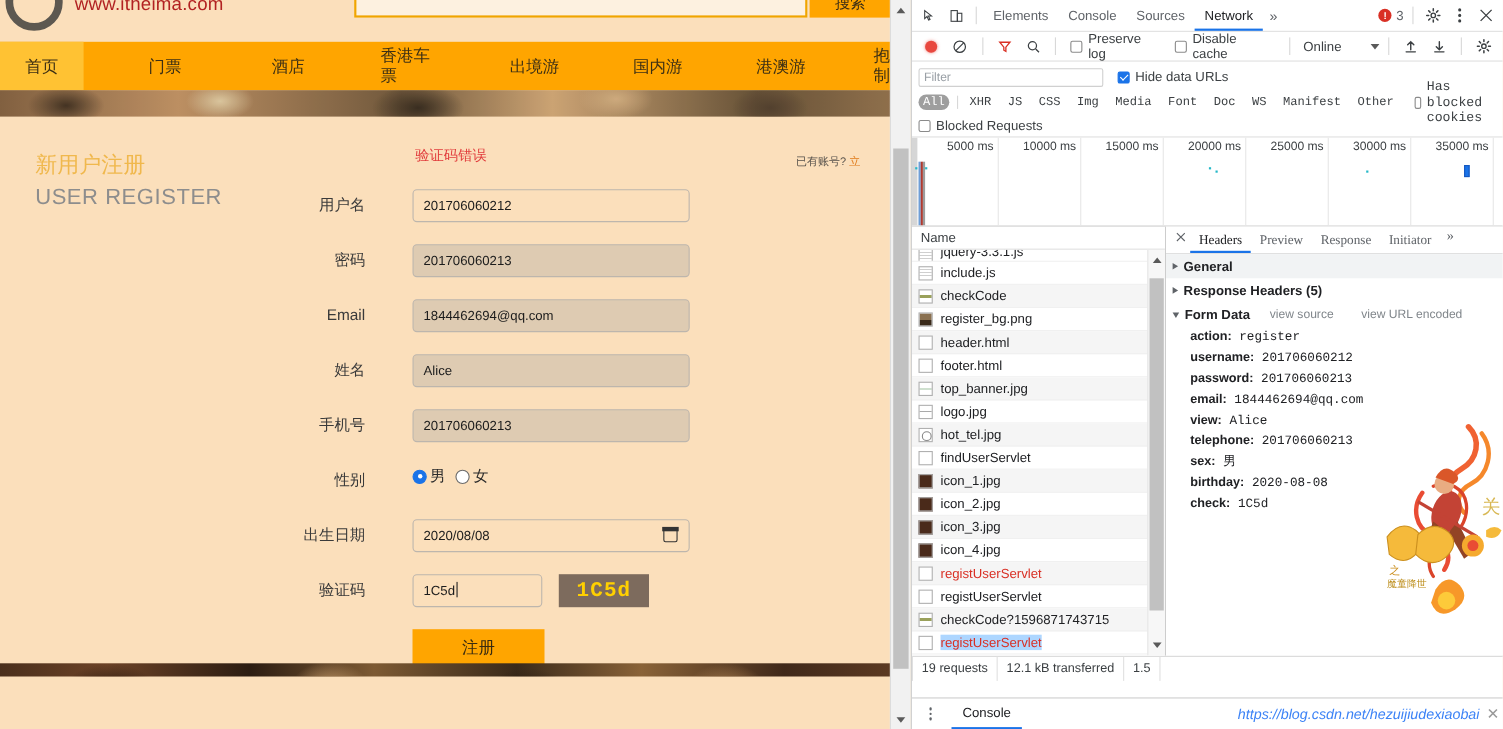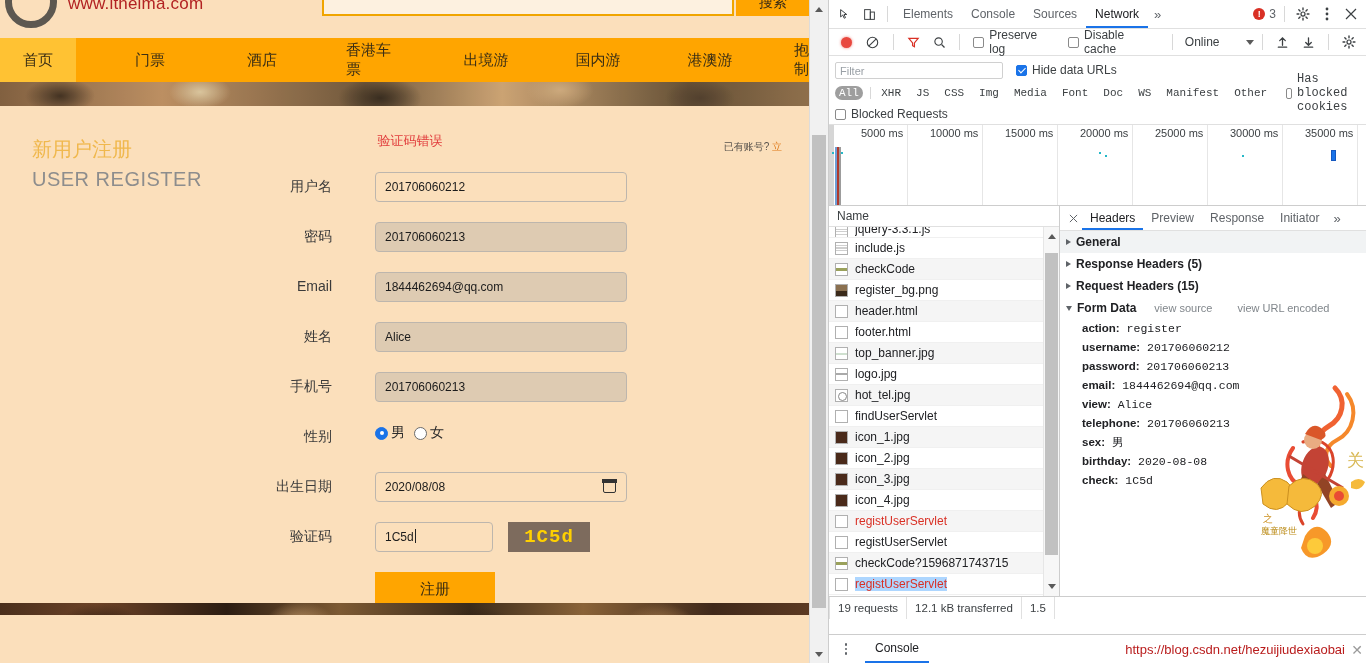--- a/index.html
+++ b/index.html
@@ -155,21 +155,21 @@
   .ricon.greyln{background:linear-gradient(180deg,#fff 0 40%,#aaa 40% 50%,#fff 50%);}
   .ricon.circ{background:#fff;position:relative;}
   .ricon.circ:after{content:"";position:absolute;left:2px;top:2px;width:7px;height:7px;border:1px solid #888;border-radius:50%;}
   .rname{white-space:nowrap;overflow:hidden;text-overflow:ellipsis;}
   .req-sb{position:absolute;right:0;top:0;bottom:0;width:15px;background:#f7f7f7;border-left:1px solid #e6e6e6;}
   .req-sb .thumb{position:absolute;left:1px;top:26px;width:13px;height:302px;background:#c1c1c1;}
   .req-sb .arw{position:absolute;left:0;width:15px;height:15px;display:flex;align-items:center;justify-content:center;}
   .req-sb .arw.up{top:2px;} .req-sb .arw.dn{bottom:2px;}
 
   .det-pane{flex:1;display:flex;flex-direction:column;position:relative;background:#fff;overflow:hidden;}
-  .det-tabs{display:flex;align-items:center;height:24px;border-bottom:1px solid #e0e0e0;padding-left:4px;}
+  .det-tabs{display:flex;align-items:flex-start;height:24px;border-bottom:1px solid #e0e0e0;padding-left:4px;font-family:Liberation Serif, serif;}
   .det-close{width:18px;height:18px;display:flex;align-items:center;justify-content:center;color:#5f6368;font-size:13px;}
   .det-tab{padding:0 8px;height:24px;line-height:24px;color:#5f6368;font-size:12px;box-sizing:border-box;}
   .det-tab.active{color:#202124;border-bottom:2px solid #1a73e8;}
   .det-body{flex:1;overflow:hidden;position:relative;}
   .sec-row{display:flex;align-items:center;height:22px;padding-left:6px;font-size:12px;font-weight:bold;color:#202124;}
   .sec-row.grey{background:#f1f3f4;}
   .tri-r{width:0;height:0;border-top:3.5px solid transparent;border-bottom:3.5px solid transparent;border-left:5px solid #5f6368;margin-right:5px;}
   .tri-dn{width:0;height:0;border-left:3.5px solid transparent;border-right:3.5px solid transparent;border-top:5px solid #5f6368;margin-right:5px;}
   .sec-links{margin-left:18px;font-weight:normal;color:#80868b;font-size:11px;}
   .sec-links span{margin-right:22px;}
@@ -182,21 +182,21 @@
   .dt-status{display:flex;align-items:center;height:22px;border-top:1px solid #cdcdcd;font-size:11.5px;color:#3c4043;}
   .st-cell{padding:0 8px;height:22px;line-height:22px;border-right:1px solid #e0e0e0;}
   .st-cell:first-child{border-left:1px solid #e0e0e0;}
 
   .console-drawer{position:absolute;left:0;bottom:0;width:100%;height:28px;border-top:1px solid #cdcdcd;background:#fff;
     display:flex;align-items:center;}
   .kebab{width:22px;display:flex;flex-direction:column;align-items:center;gap:2px;margin-left:6px;}
   .kebab i{width:2.5px;height:2.5px;border-radius:50%;background:#5f6368;display:block;}
   .con-tab{margin-left:8px;padding:0 10px;height:28px;line-height:26px;font-size:12px;color:#202124;
     border-bottom:2px solid #1a73e8;box-sizing:border-box;}
-  .watermark{position:absolute;right:22px;bottom:6px;font-size:13px;color:#b91c1c;white-space:nowrap;}
+  .watermark{position:absolute;right:22px;bottom:6px;font-size:13px;color:#3b82f6;white-space:nowrap;font-style:italic;}
   .con-close{position:absolute;right:4px;bottom:5px;color:#9a9a9a;font-size:14px;}
   svg{display:block;}
 </style>
 </head>
 <body>
 
 <div id="root">
 
   <div id="page">
     <div class="pg-scroll">
@@ -573,24 +573,20 @@
         <div class="det-body">
           <div class="sec-row grey">
             <span class="tri-r"></span>
             <span>General</span>
           </div>
           <div class="sec-row">
             <span class="tri-r"></span>
             <span>Response Headers (5)</span>
           </div>
           <div class="sec-row">
-            <span class="tri-r"></span>
-            <span>Request Headers (15)</span>
-          </div>
-          <div class="sec-row">
             <span class="tri-dn"></span>
             <span>Form Data</span>
             <span class="sec-links">
               <span>view source</span>
               <span>view URL encoded</span>
             </span>
           </div>
 
           <div class="kv"><b>action:</b> <span>register</span></div>
           <div class="kv"><b>username:</b> <span>201706060212</span></div>

